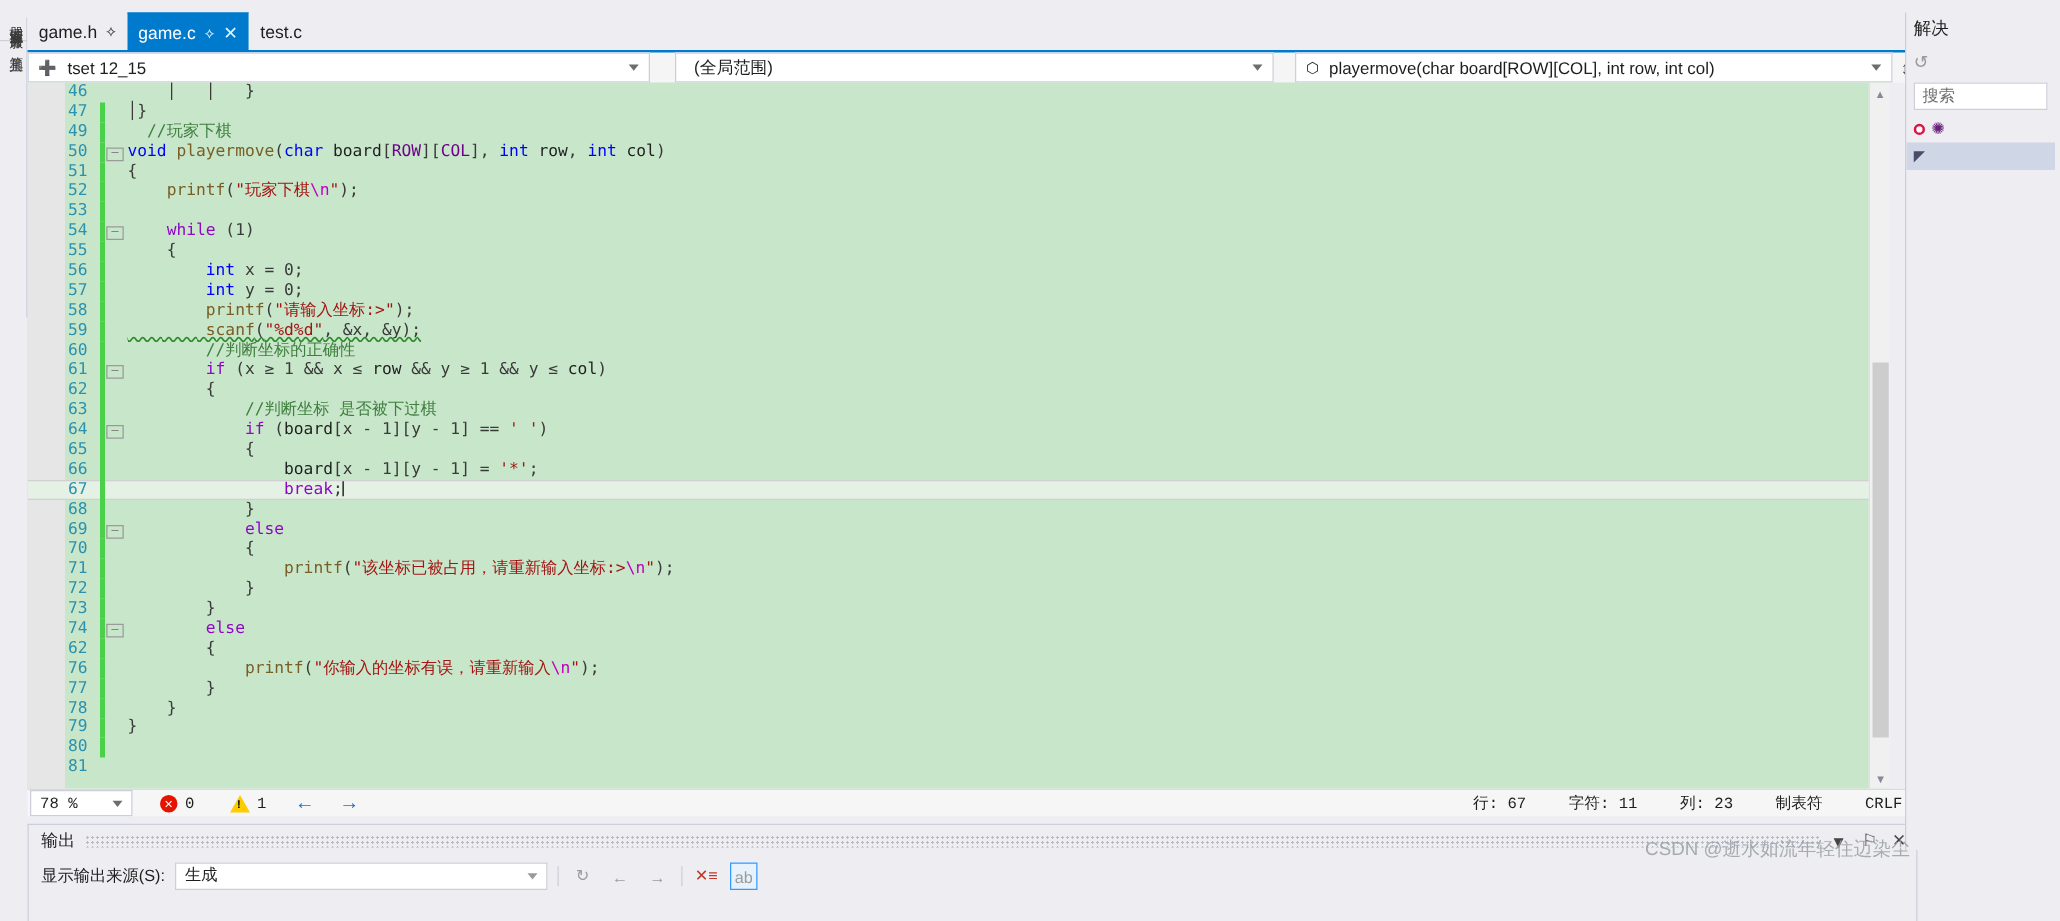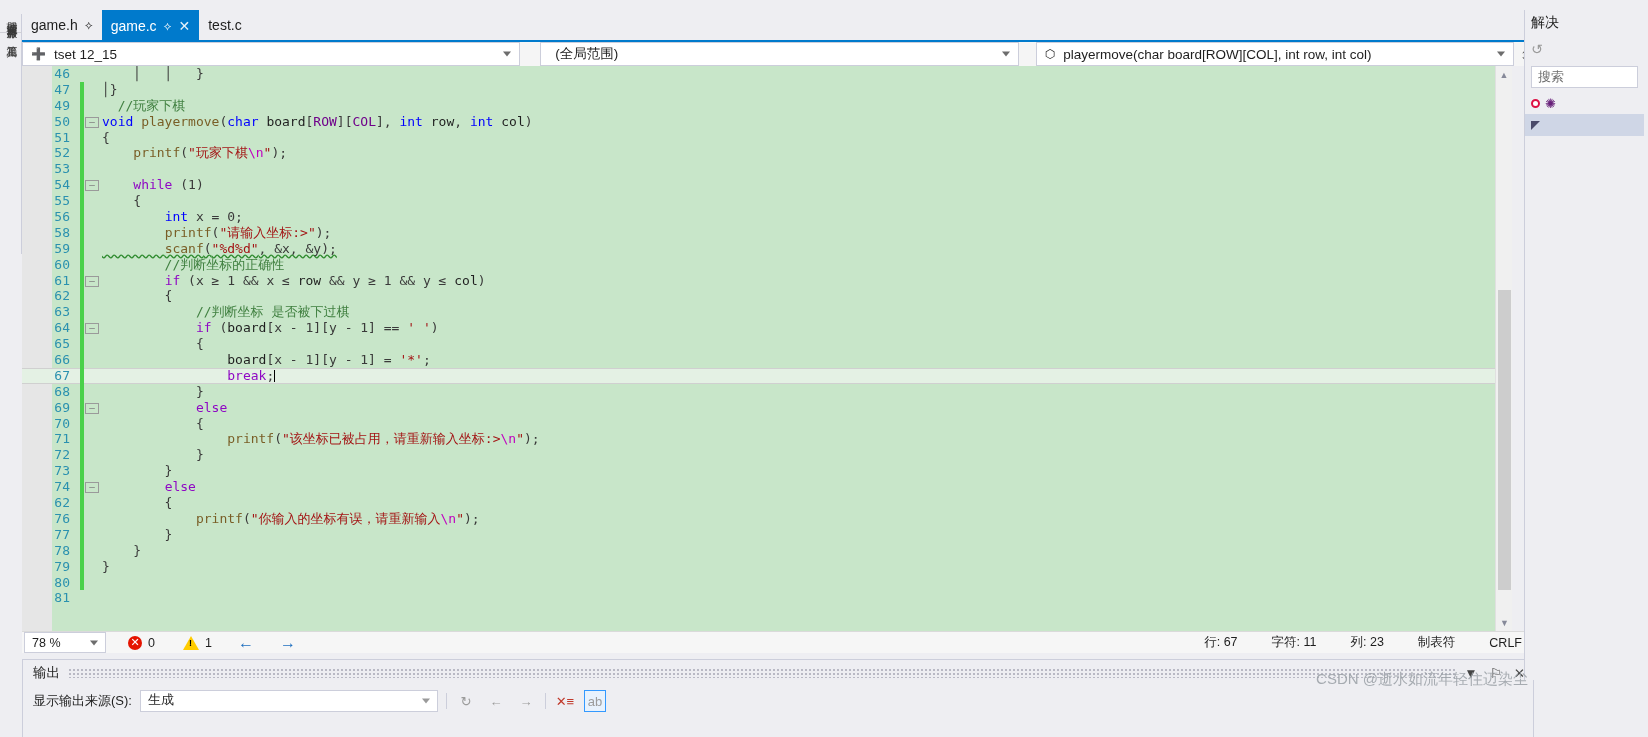--- a/index.html
+++ b/index.html
@@ -117,21 +117,21 @@
   }
   .code-area {
     position: absolute; left: 0; top: 0;
     width: 1480px; height: 100%;
     font-family: "DejaVu Sans Mono", "Liberation Mono", monospace;
     font-size: 13px;
     line-height: 15.9px;
   }
   .row {
     position: relative; height: 15.9px;
-    display: flex; align-items: flex-start;
+    display: flex; align-items: flex-end;
     white-space: pre;
   }
   .row.cursor-row { background: #e4f1e4; box-shadow: inset 0 1px 0 #d0d0d0, inset 0 -1px 0 #d0d0d0; }
   .lnum {
     width: 56px; text-align: right; padding-right: 8px;
     color: #2b91af; font-size: 13px; flex: none;
     background: transparent;
   }
   .chgbar {
     width: 4px; height: 15.9px; flex: none;
@@ -179,21 +179,21 @@
     width: 13px; height: 300px; background: #cdcdcd;
     cursor: pointer;
   }
 
   
   .edstatus {
     position: absolute; left: 22px; top: 631px;
     width: 1512px; height: 22px;
     background: #f6f6f6; border-top: 1px solid #dadada;
     display: flex; align-items: center;
-    font-size: 12.5px; color: #1e1e1e;
+    font-size: 12.5px; color: #1e1e1e; font-family: Liberation Mono, monospace;
   }
   .zoom-box {
     width: 82px; height: 21px; margin-left: 2px;
     border: 1px solid #cccedb; background: #fff;
     display: flex; align-items: center; position: relative;
     padding-left: 7px; cursor: pointer;
   }
   .zoom-box .caret {
     position: absolute; right: 7px; top: 50%; transform: translateY(-50%);
     width: 0; height: 0;
@@ -370,20 +370,21 @@
         <div class="row"><span class="lnum">46</span><span class="chgbar off"></span><span class="fold"></span><span class="code"><span class="pln">    │   │   }</span></span></div>
         <div class="row"><span class="lnum">47</span><span class="chgbar"></span><span class="fold"></span><span class="code"><span class="pln">│</span><span class="pln">}</span></span></div>
         <div class="row"><span class="lnum">49</span><span class="chgbar"></span><span class="fold"></span><span class="code"><span class="cmt">  //玩家下棋</span></span></div>
         <div class="row"><span class="lnum">50</span><span class="chgbar"></span><span class="fold"><span style="border:1px solid #9a9a9a;padding:0 2px;font-size:9px;line-height:9px;display:inline-block;">−</span></span><span class="code"><span class="kw">void</span><span class="pln"> </span><span class="fn">playermove</span><span class="pln">(</span><span class="kw">char</span><span class="pln"> </span><span class="id">board</span><span class="pln">[</span><span class="mac">ROW</span><span class="pln">][</span><span class="mac">COL</span><span class="pln">], </span><span class="kw">int</span><span class="pln"> </span><span class="id">row</span><span class="pln">, </span><span class="kw">int</span><span class="pln"> </span><span class="id">col</span><span class="pln">)</span></span></div>
         <div class="row"><span class="lnum">51</span><span class="chgbar"></span><span class="fold"></span><span class="code"><span class="pln">{</span></span></div>
         <div class="row"><span class="lnum">52</span><span class="chgbar"></span><span class="fold"></span><span class="code"><span class="pln">    </span><span class="fn">printf</span><span class="pln">(</span><span class="str">"玩家下棋</span><span class="esc">\n</span><span class="str">"</span><span class="pln">);</span></span></div>
         <div class="row"><span class="lnum">53</span><span class="chgbar"></span><span class="fold"></span><span class="code"><span class="pln"></span></span></div>
         <div class="row"><span class="lnum">54</span><span class="chgbar"></span><span class="fold"><span style="border:1px solid #9a9a9a;padding:0 2px;font-size:9px;line-height:9px;display:inline-block;">−</span></span><span class="code"><span class="pln">    </span><span class="kw2">while</span><span class="pln"> (1)</span></span></div>
         <div class="row"><span class="lnum">55</span><span class="chgbar"></span><span class="fold"></span><span class="code"><span class="pln">    {</span></span></div>
         <div class="row"><span class="lnum">56</span><span class="chgbar"></span><span class="fold"></span><span class="code"><span class="pln">        </span><span class="kw">int</span><span class="pln"> x = 0;</span></span></div>
+        <div class="row"><span class="lnum">57</span><span class="chgbar"></span><span class="fold"></span><span class="code"><span class="pln">        </span><span class="kw">int</span><span class="pln"> y = 0;</span></span></div>
         <div class="row"><span class="lnum">58</span><span class="chgbar"></span><span class="fold"></span><span class="code"><span class="pln">        </span><span class="fn">printf</span><span class="pln">(</span><span class="str">"请输入坐标:&gt;"</span><span class="pln">);</span></span></div>
         <div class="row"><span class="lnum">59</span><span class="chgbar"></span><span class="fold"></span><span class="code squig"><span class="pln">        </span><span class="fn">scanf</span><span class="pln">(</span><span class="str">"%d%d"</span><span class="pln">, &amp;x, &amp;y);</span></span></div>
         <div class="row"><span class="lnum">60</span><span class="chgbar"></span><span class="fold"></span><span class="code"><span class="cmt">        //判断坐标的正确性</span></span></div>
         <div class="row"><span class="lnum">61</span><span class="chgbar"></span><span class="fold"><span style="border:1px solid #9a9a9a;padding:0 2px;font-size:9px;line-height:9px;display:inline-block;">−</span></span><span class="code"><span class="pln">        </span><span class="kw2">if</span><span class="pln"> (x </span><span class="pln">≥</span><span class="pln"> 1 &amp;&amp; x </span><span class="pln">≤</span><span class="pln"> </span><span class="id">row</span><span class="pln"> &amp;&amp; y </span><span class="pln">≥</span><span class="pln"> 1 &amp;&amp; y </span><span class="pln">≤</span><span class="pln"> </span><span class="id">col</span><span class="pln">)</span></span></div>
         <div class="row"><span class="lnum">62</span><span class="chgbar"></span><span class="fold"></span><span class="code"><span class="pln">        {</span></span></div>
         <div class="row"><span class="lnum">63</span><span class="chgbar"></span><span class="fold"></span><span class="code"><span class="cmt">            //判断坐标 是否被下过棋</span></span></div>
         <div class="row"><span class="lnum">64</span><span class="chgbar"></span><span class="fold"><span style="border:1px solid #9a9a9a;padding:0 2px;font-size:9px;line-height:9px;display:inline-block;">−</span></span><span class="code"><span class="pln">            </span><span class="kw2">if</span><span class="pln"> (</span><span class="id">board</span><span class="pln">[x - 1][y - 1] == </span><span class="str">' '</span><span class="pln">)</span></span></div>
         <div class="row"><span class="lnum">65</span><span class="chgbar"></span><span class="fold"></span><span class="code"><span class="pln">            {</span></span></div>
         <div class="row"><span class="lnum">66</span><span class="chgbar"></span><span class="fold"></span><span class="code"><span class="pln">                </span><span class="id">board</span><span class="pln">[x - 1][y - 1] = </span><span class="str">'*'</span><span class="pln">;</span></span></div>
         <div class="row cursor-row"><span class="lnum">67</span><span class="chgbar"></span><span class="fold"></span><span class="code"><span class="pln">                </span><span class="kw2">break</span><span class="pln">;</span><span class="caret-bar"></span></span></div>

